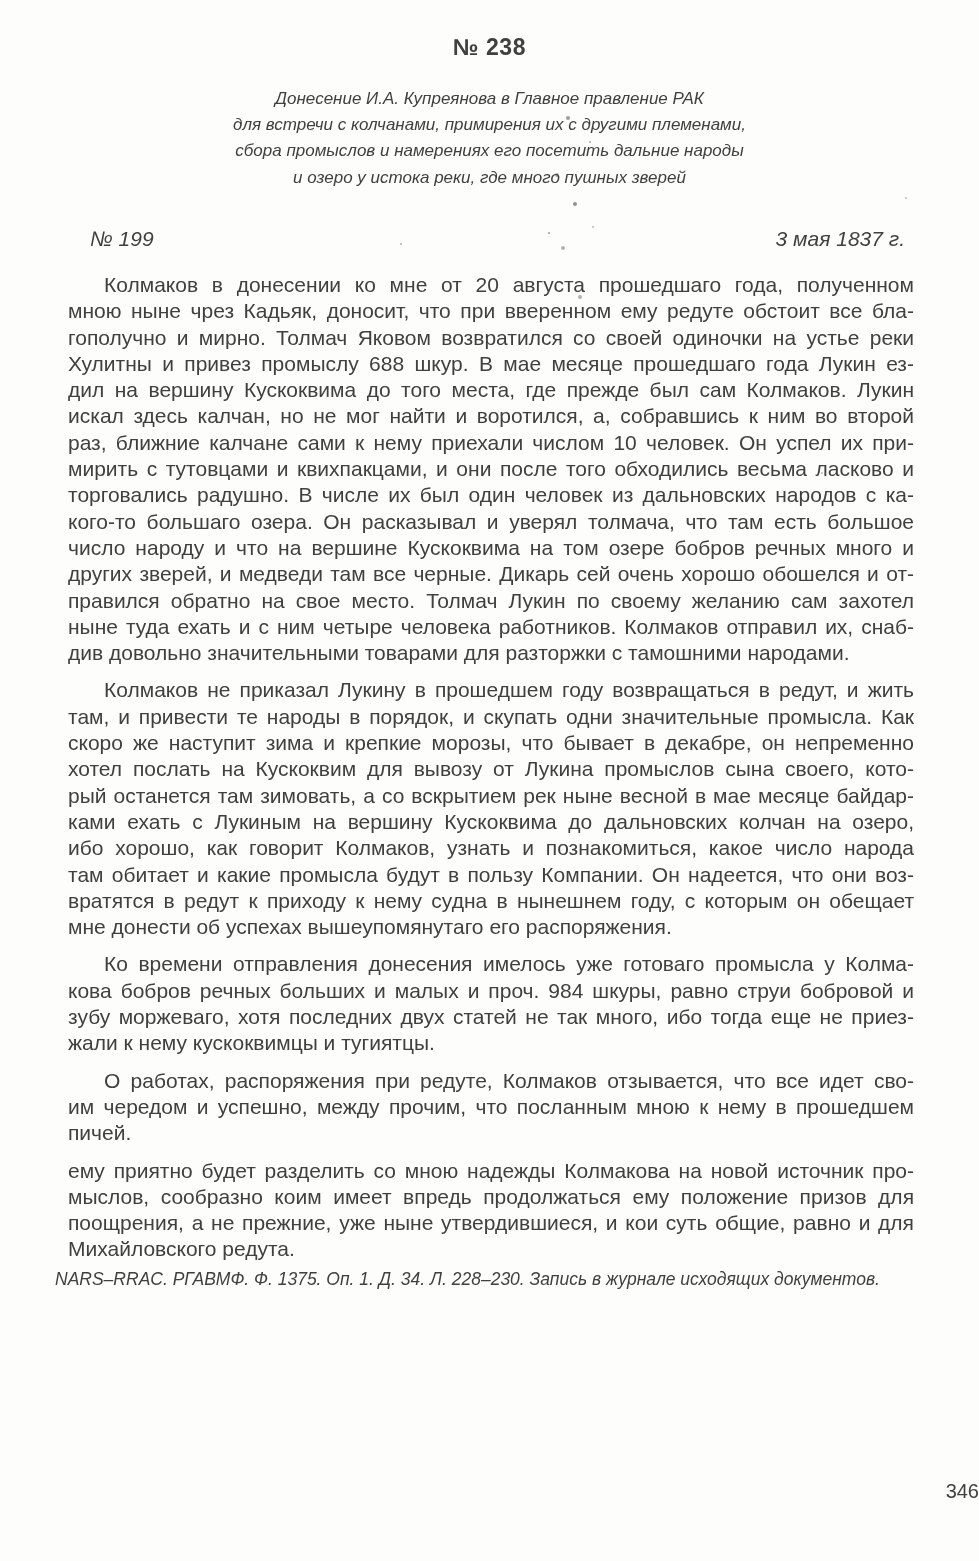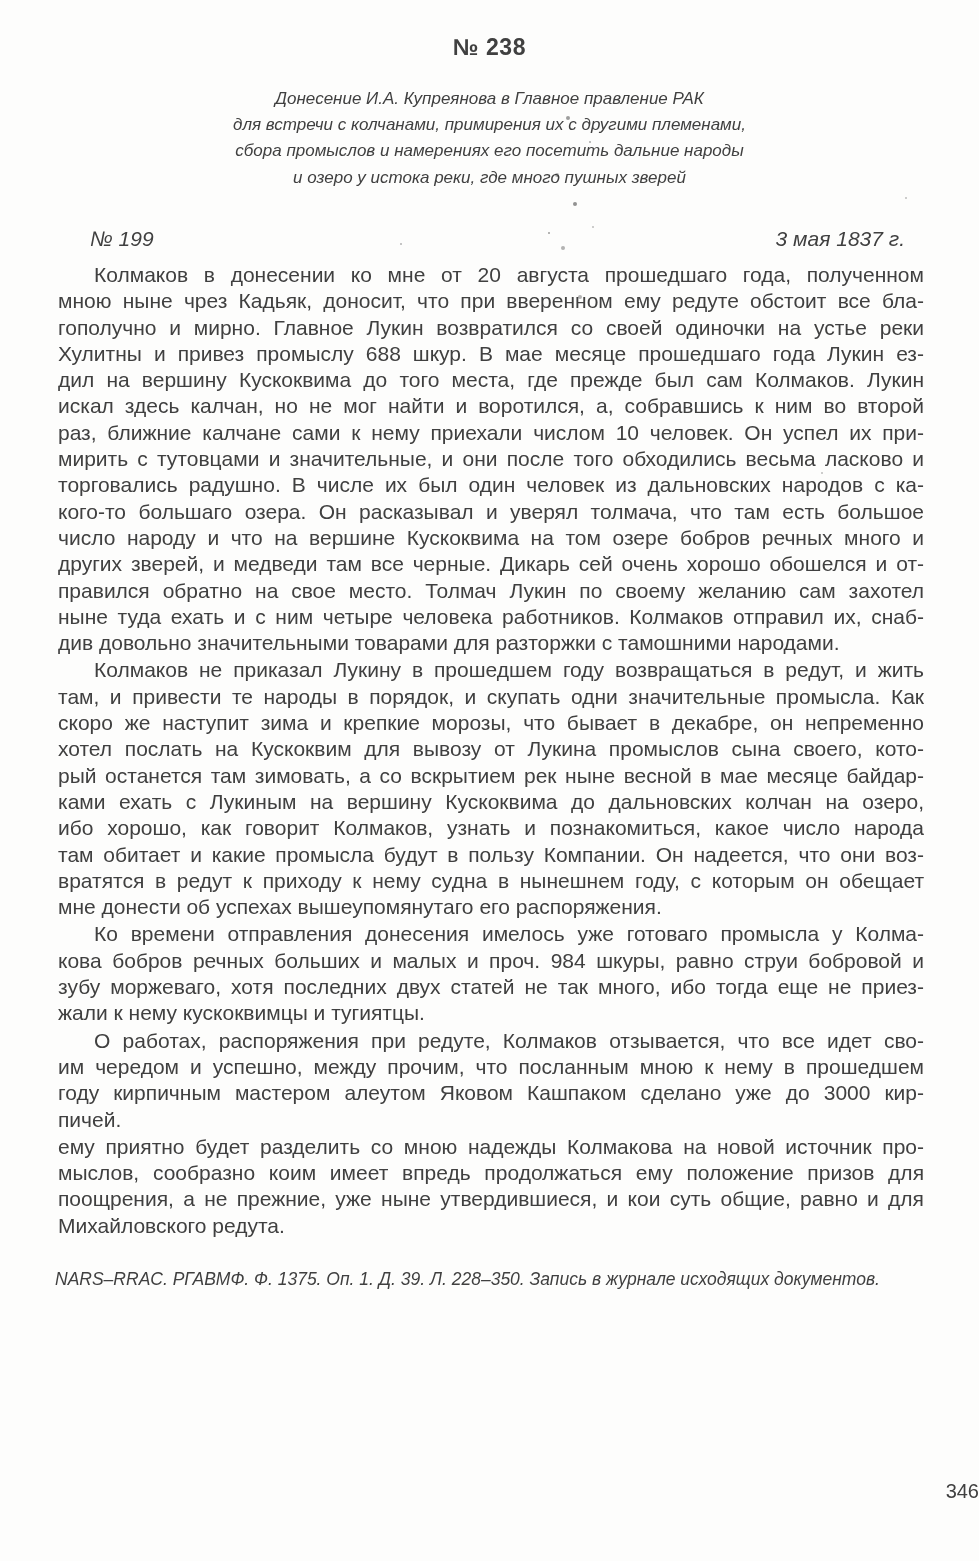--- a/index.html
+++ b/index.html
@@ -50,21 +50,21 @@
     text-align: right;
   }
   .body-text {
     position: absolute;
     top: 261px;
     left: 57px;
     width: 868px;
     font-size: 21px;
     line-height: 26.3px;
   }
-  .paragraph { margin: 1px; }
+  .paragraph { margin: 11px; }
   .line {
     text-align: justify;
     text-align-last: justify;
   }
   .line.last { text-align-last: left; }
   .line.first { text-indent: 36px; }
   .footnote {
     position: absolute;
     top: 1268px;
     left: 55px;
@@ -118,26 +118,26 @@
 
   <div class="ref-row">
     <span>№ 199</span>
     <span>3 мая 1837 г.</span>
   </div>
 
   <div class="body-text">
       <div class="paragraph">
         <div class="line first">Колмаков в донесении ко мне от 20 августа прошедшаго года, полученном</div>
         <div class="line">мною ныне чрез Кадьяк, доносит, что при вверенном ему редуте обстоит все бла-</div>
-        <div class="line">гополучно и мирно. Главное Лукин возвратился со своей одиночки на устье реки</div>
+        <div class="line">гополучно и мирно. Толмач Яковом возвратился со своей одиночки на устье реки</div>
         <div class="line">Хулитны и привез промыслу 688 шкур. В мае месяце прошедшаго года Лукин ез-</div>
         <div class="line">дил на вершину Кускоквима до того места, где прежде был сам Колмаков. Лукин</div>
         <div class="line">искал здесь калчан, но не мог найти и воротился, а, собравшись к ним во второй</div>
         <div class="line">раз, ближние калчане сами к нему приехали числом 10 человек. Он успел их при-</div>
-        <div class="line">мирить с тутовцами и значительные, и они после того обходились весьма ласково и</div>
+        <div class="line">мирить с тутовцами и квихпакцами, и они после того обходились весьма ласково и</div>
         <div class="line">торговались радушно. В числе их был один человек из дальновских народов с ка-</div>
         <div class="line">кого-то большаго озера. Он расказывал и уверял толмача, что там есть большое</div>
         <div class="line">число народу и что на вершине Кускоквима на том озере бобров речных много и</div>
         <div class="line">других зверей, и медведи там все черные. Дикарь сей очень хорошо обошелся и от-</div>
         <div class="line">правился обратно на свое место. Толмач Лукин по своему желанию сам захотел</div>
         <div class="line">ныне туда ехать и с ним четыре человека работников. Колмаков отправил их, снаб-</div>
         <div class="line last">див довольно значительными товарами для разторжки с тамошними народами.</div>
       </div>
       <div class="paragraph">
         <div class="line first">Колмаков не приказал Лукину в прошедшем году возвращаться в редут, и жить</div>
@@ -153,30 +153,29 @@
       </div>
       <div class="paragraph">
         <div class="line first">Ко времени отправления донесения имелось уже готоваго промысла у Колма-</div>
         <div class="line">кова бобров речных больших и малых и проч. 984 шкуры, равно струи бобровой и</div>
         <div class="line">зубу моржеваго, хотя последних двух статей не так много, ибо тогда еще не приез-</div>
         <div class="line last">жали к нему кускоквимцы и тугиятцы.</div>
       </div>
       <div class="paragraph">
         <div class="line first">О работах, распоряжения при редуте, Колмаков отзывается, что все идет сво-</div>
         <div class="line">им чередом и успешно, между прочим, что посланным мною к нему в прошедшем</div>
-        <div class="line">году кирпичным мастером алеутом Яковом Кашпаком сделано уже до 3000 кир-</div>
         <div class="line last">пичей.</div>
       </div>
       <div class="paragraph">
         <div class="line">ему приятно будет разделить со мною надежды Колмакова на новой источник про-</div>
         <div class="line">мыслов, сообразно коим имеет впредь продолжаться ему положение призов для</div>
         <div class="line">поощрения, а не прежние, уже ныне утвердившиеся, и кои суть общие, равно и для</div>
         <div class="line last">Михайловского редута.</div>
       </div>
     </div>
 
-  <div class="footnote">NARS–RRAC. РГАВМФ. Ф. 1375. Оп. 1. Д. 39. Л. 228–350. Запись в журнале исходящих документов.</div>
+  <div class="footnote">NARS–RRAC. РГАВМФ. Ф. 1375. Оп. 1. Д. 34. Л. 228–230. Запись в журнале исходящих документов.</div>
 
   <div class="page-number">346</div>
 
   <div class="specks"></div>
 
 </div>
 
 </body></html>

